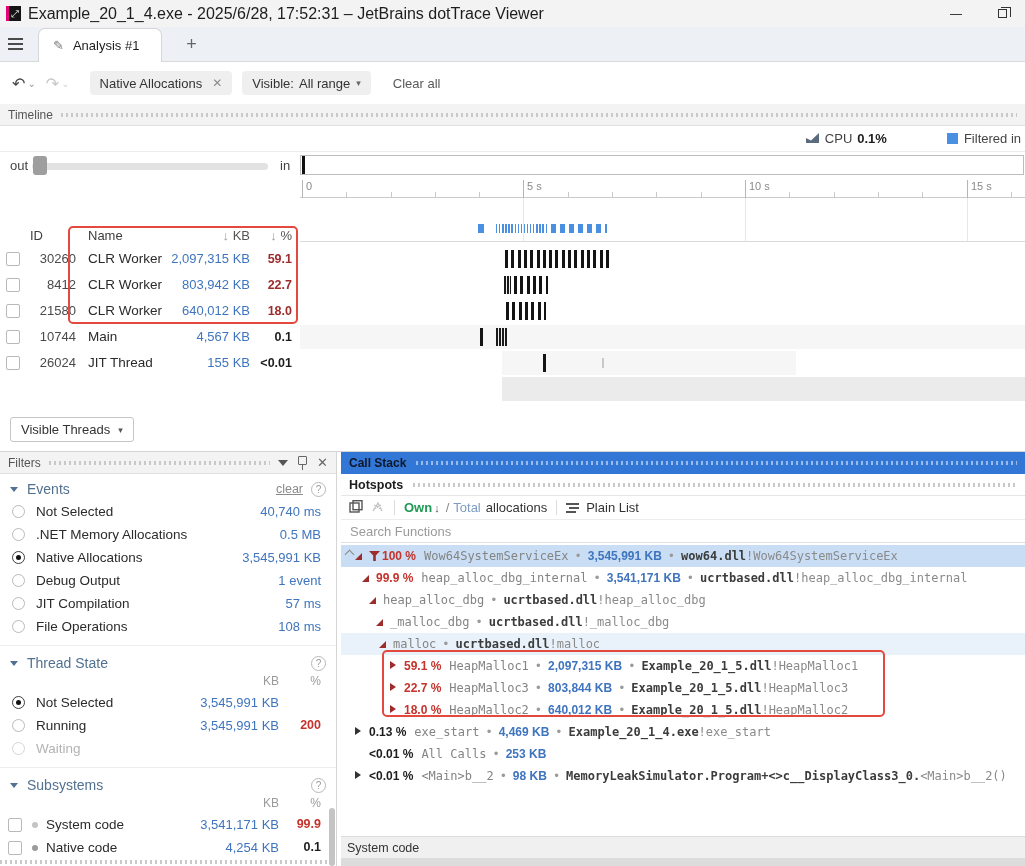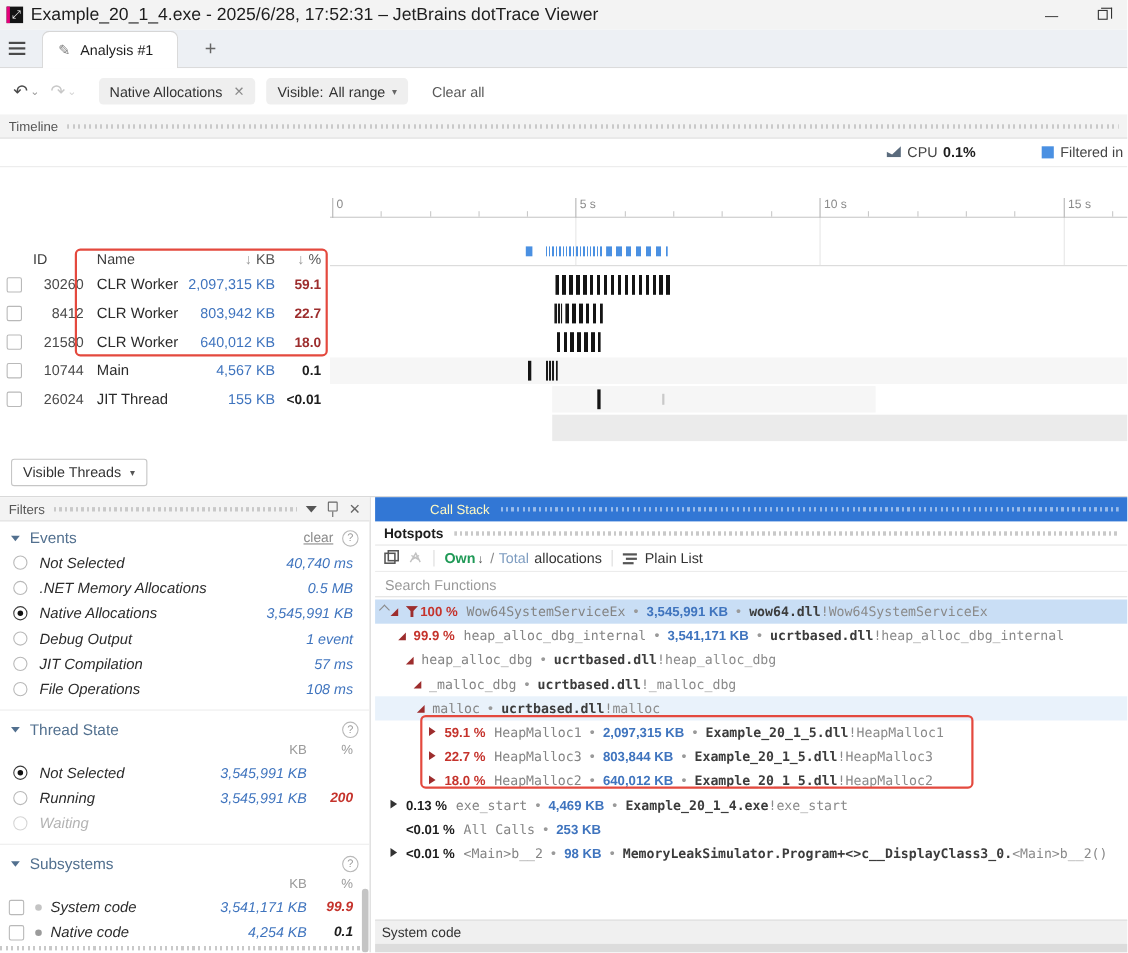--- a/index.html
+++ b/index.html
@@ -103,42 +103,42 @@
   .tri-down{width:0;height:0;border-left:5px solid transparent;border-right:5px solid transparent;border-top:6px solid #555;}
   .pin{width:9px;height:9px;border:1.5px solid #666;border-radius:1px;position:relative;top:-2px;}
   .pin::after{content:'';position:absolute;left:2.5px;top:8px;width:1.5px;height:5px;background:#666;}
   .f-x{color:#666;font-size:13px;}
   .sec-head{height:26px;display:flex;align-items:center;padding:4px 10px 0 10px;}
   .sec-car{width:0;height:0;border-left:4.5px solid transparent;border-right:4.5px solid transparent;border-top:5.5px solid var(--section_blue);margin-right:9px;}
   .sec-ttl{font-size:14px;color:var(--section_blue);}
   .sec-right{margin-left:auto;display:flex;align-items:center;gap:8px;}
   .clear-link{font-size:12.5px;color:#8a8a8a;text-decoration:underline;}
   .help{width:15px;height:15px;border:1px solid #b9b9b9;border-radius:50%;color:#9a9a9a;font-size:10px;display:flex;align-items:center;justify-content:center;}
-  .f-row{position:relative;height:23px;line-height:23px;font-style:italic;}
+  .f-row{position:relative;height:23px;line-height:23px;}
   .radio{position:absolute;left:12px;top:5px;width:13px;height:13px;border:1px solid #b9b9b9;border-radius:50%;background:#fff;}
   .radio.sel{border-color:#3d3d3d;}
   .radio.sel::after{content:'';position:absolute;left:3px;top:3px;width:5px;height:5px;border-radius:50%;background:#111;}
   .f-lbl{position:absolute;left:36px;font-size:13.5px;color:#2b2b2b;}
   .f-val{position:absolute;right:15px;color:var(--value_blue);font-size:13px;}
   .f-kb{position:absolute;right:57px;color:var(--value_blue);font-size:13px;}
   .f-pct{position:absolute;right:15px;font-weight:bold;font-size:12.5px;}
   .f-row.dim .f-lbl{color:#b3b3b3;} .f-row.dim .radio{border-color:#d5d5d5;}
   .col-head{position:relative;height:17px;font-size:12px;color:#9a9a9a;}
   .col-head .kb{position:absolute;right:57px;} .col-head .pc{position:absolute;right:15px;}
   .sub-dot{position:absolute;left:32px;top:9px;width:6px;height:6px;border-radius:50%;}
   .f-row .cbx{left:8px;top:5px;}
   .f-lbl.shift{left:46px;}
   .sec-gap{height:8px;border-bottom:1px solid #ededed;margin-bottom:2px;}
   #filters .bottom-dots{position:absolute;left:0;bottom:2px;width:330px;height:4px;background-image:repeating-linear-gradient(90deg,#c9c9c9 0 2px,transparent 2px 5px);}
   #filters .scroll-thumb{position:absolute;right:1px;bottom:0;width:6px;height:58px;background:#c4c4c4;border-radius:3px;}
 
   
   #callstack{position:absolute;left:341px;top:452px;width:684px;height:414px;background:#fff;}
   .cs-head{height:22px;background:var(--callstack_header);display:flex;align-items:center;padding:0 8px;}
-  .cs-head .ttl{color:#fef9c3;font-size:12px;font-weight:normal;margin-right:10px;margin-left:42px;}
+  .cs-head .ttl{color:#0f172a;font-size:12px;font-weight:bold;margin-right:10px;}
   .cs-head .dotfill{background-image:repeating-linear-gradient(90deg,rgba(255,255,255,.5) 0 2px,transparent 2px 5px);}
   .hotspots{height:22px;display:flex;align-items:center;padding:0 8px;border-bottom:1px solid #e6e6e6;}
   .hotspots .ttl{font-size:12.5px;font-weight:bold;color:#1d1d1d;margin-right:10px;}
   .cs-toolbar{height:24px;display:flex;align-items:center;padding:0 8px;border-bottom:1px solid #ececec;}
   .cs-sep{width:1px;height:15px;background:#dcdcdc;margin:0 9px;}
   .own{color:var(--own_green);font-weight:bold;font-size:13px;}
   .own-ar{color:#555;font-size:11px;margin:0 2px;}
   .slash{color:#8a8a8a;margin:0 4px;}
   .total{color:var(--total_slate);font-size:13px;}
   .alloc{color:#333;font-size:13px;margin-left:5px;}
@@ -227,20 +227,29 @@
       <span class="cpu-ico">
         <svg width="13" height="12">
             <polygon points="0,12 0,7 5,9.5 13,2 13,12" fill="#5a6b7d"></polygon>
           </svg>
       </span>
       <span class="legend-lbl">CPU</span>
       <span class="legend-val">0.1%</span>
       <span class="swatch"></span>
       <span class="legend-lbl">Filtered in</span>
     </div>
+    <div class="tl-controls">
+      <span class="zoom-lbl" style="left:10px">out</span>
+      <span class="slider-track"></span>
+      <span class="slider-handle"></span>
+      <span class="zoom-lbl" style="left:280px">in</span>
+      <span class="range-box">
+          <span class="range-handle"></span>
+        </span>
+    </div>
     <div id="ruler">
         <span class="major" style="left: 2px;">0</span>
         <span class="major" style="left: 223px;">5 s</span>
         <span class="major" style="left: 445px;">10 s</span>
         <span class="major" style="left: 667px;">15 s</span>
         <span class="minor" style="left: 46.3px;"></span>
         <span class="minor" style="left: 90.6px;"></span>
         <span class="minor" style="left: 134.9px;"></span>
         <span class="minor" style="left: 179.2px;"></span>
         <span class="minor" style="left: 267.8px;"></span>

